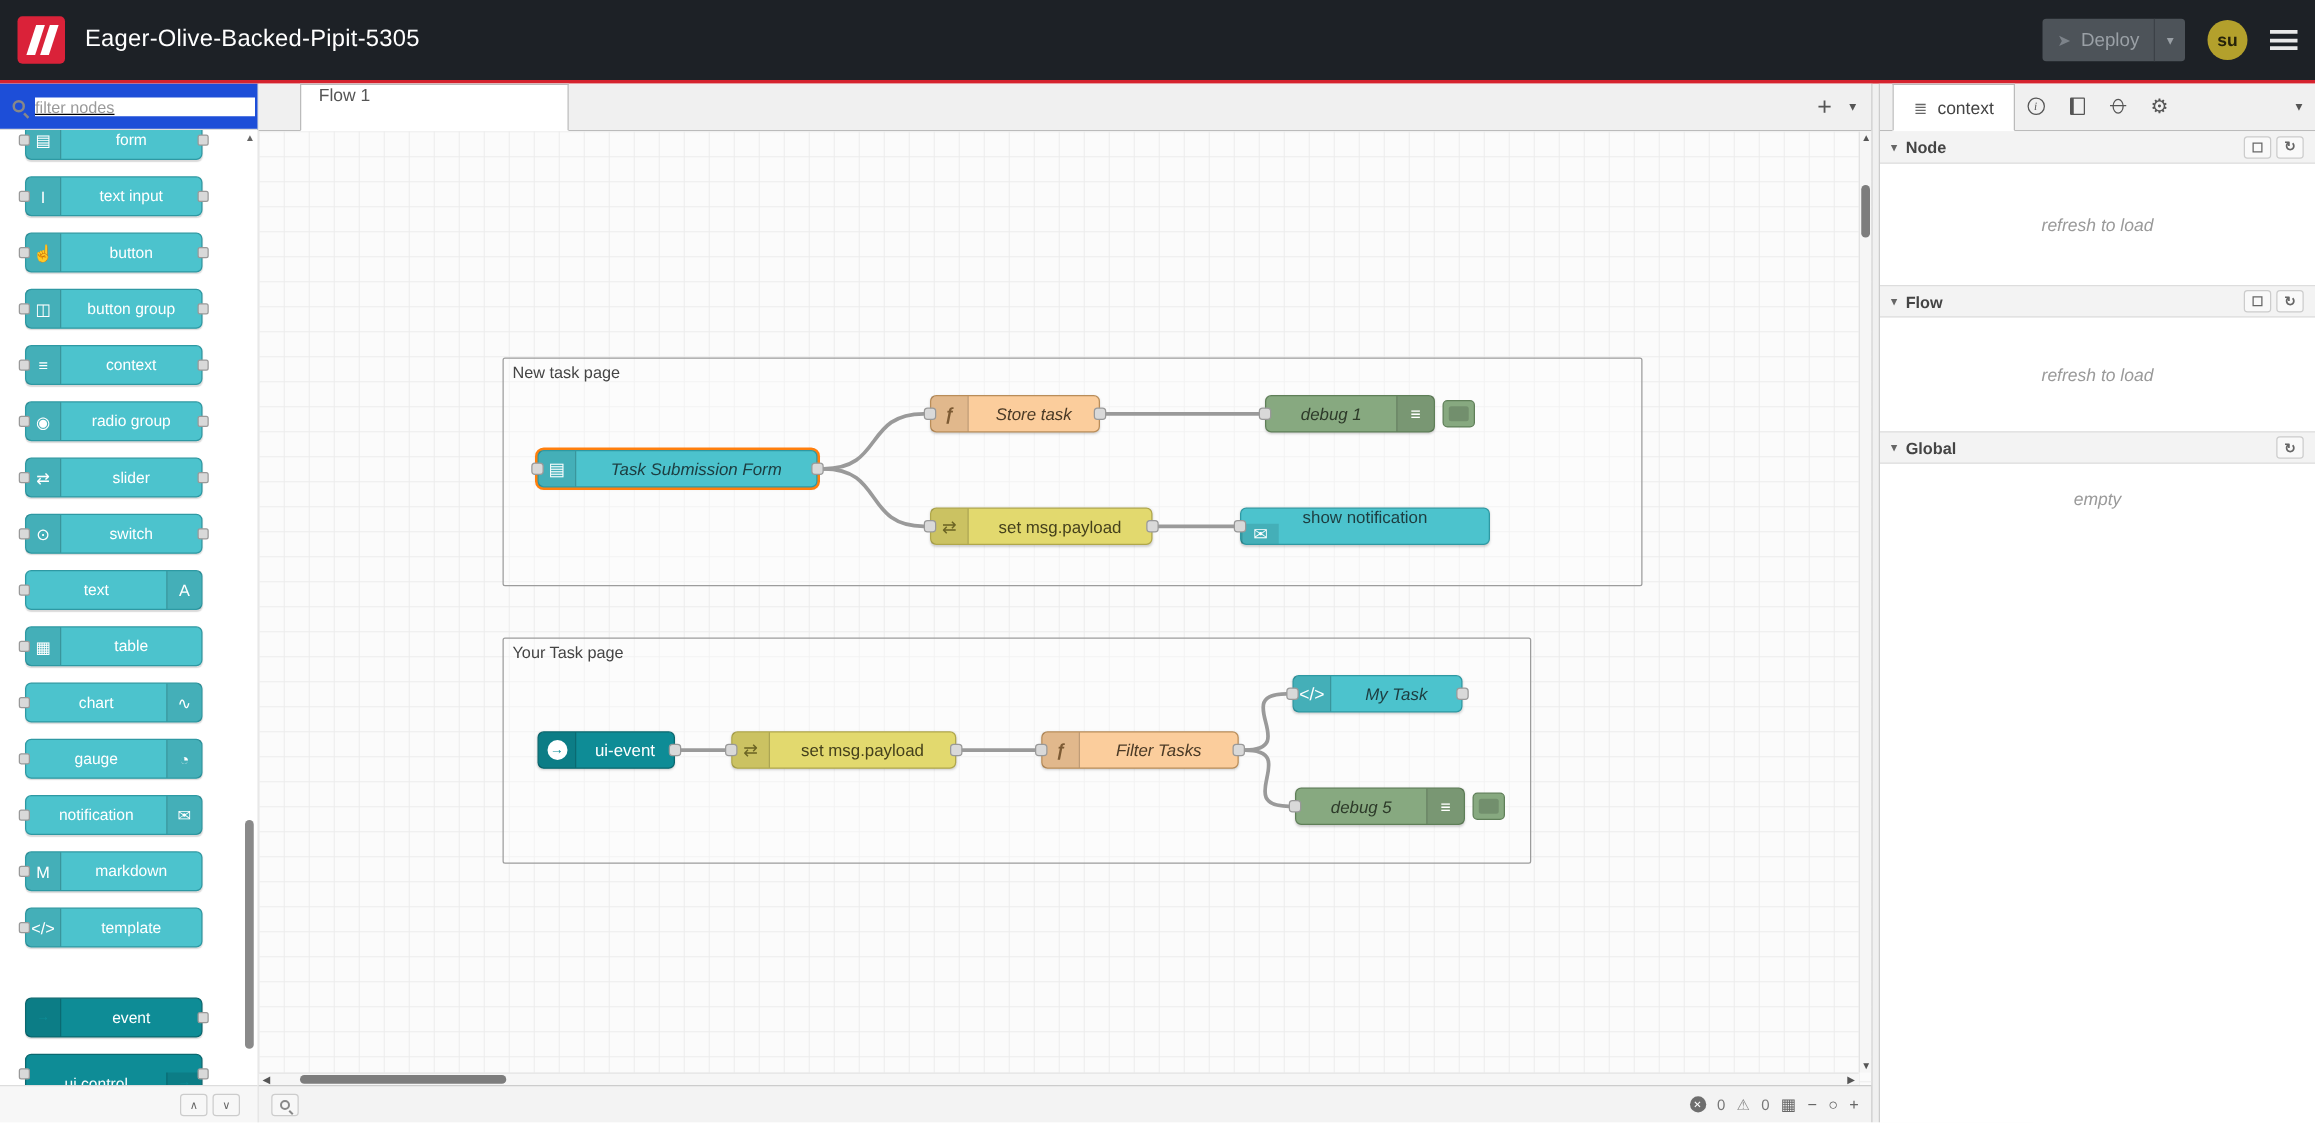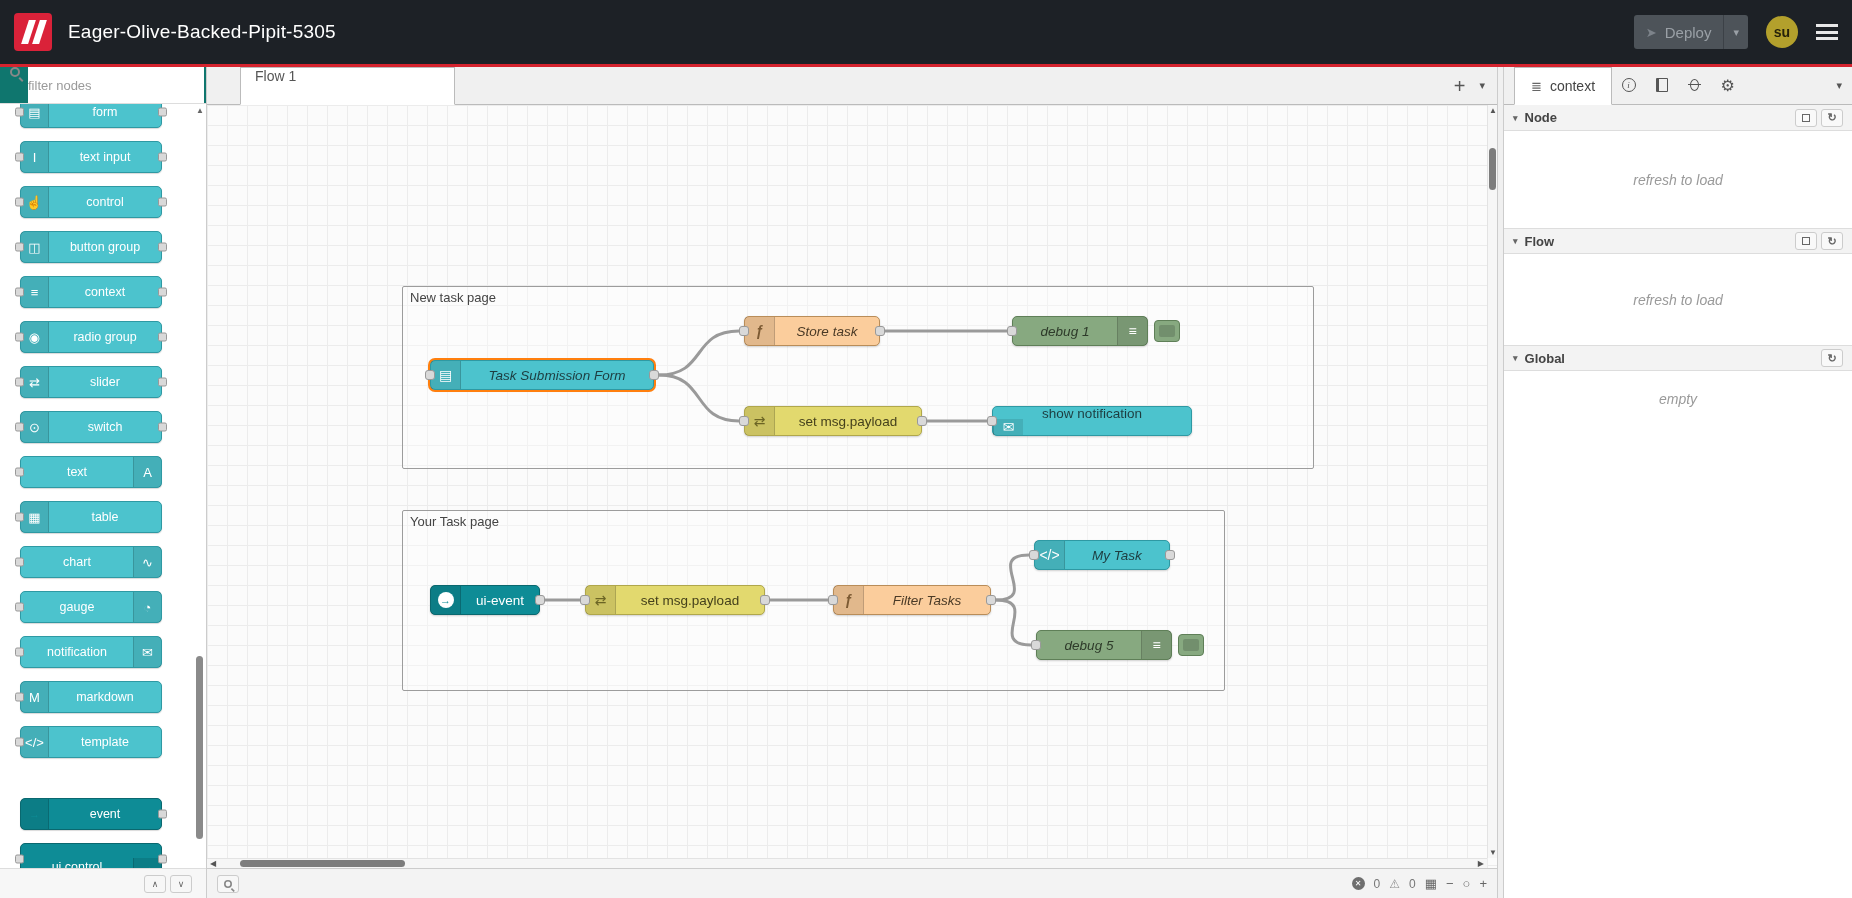--- a/index.html
+++ b/index.html
@@ -19,21 +19,21 @@
   .avatar { width:32px; height:32px; border-radius:50%; background:#b3a02c; color:#26220a; font-size:14px; font-weight:bold; display:flex; align-items:center; justify-content:center; }
   .burger { width:22px; height:16px; border-top:3px solid #e8e8e8; border-bottom:3px solid #e8e8e8; position:relative; }
   .burger::after { content:''; position:absolute; left:0; right:0; top:50%; height:3px; margin-top:-1.5px; background:#e8e8e8; }
   .redline { height:3px; background:#d5232e; }
 
   
   .main { display:flex; height:831px; }
 
   
   .palette { width:207px; border-right:1px solid #ccc; background:#fff; display:flex; flex-direction:column; }
-  .pal-search { height:37px; border-bottom:1px solid #ddd; display:flex; gap:8px; padding:0 10px; background:#0f766e; }
+  .pal-search { height:37px; border-bottom:1px solid #ddd; display:flex; align-items:center; gap:8px; padding:0 10px; background:#1d4ed8;text-decoration:underline; }
   .mag { width:10px; height:10px; border:2px solid #888; border-radius:50%; position:relative; flex:0 0 auto; }
   .mag::after { content:''; position:absolute; width:2px; height:5px; background:#888; left:8px; top:8px; transform:rotate(-45deg); }
   .pal-search input { border:none; outline:none; flex:1; font-size:13px; color:#444; font-family:"Liberation Sans",sans-serif; }
   .pal-search input::placeholder { color:#9a9a9a; }
   .pal-list { position:relative; flex:1; overflow:hidden; background:#fff; }
   .pal-node { position:absolute; left:20px; width:142px; height:32px; border-radius:5px; background:#4cc3cd; border:1px solid #2e99a3; display:flex; align-items:stretch; box-shadow:0 1px 1px rgba(0,0,0,.15); color:#fff; }
   .pal-node.dark { background:#0e8c96; border-color:#0a686f;margin-top:27px; }
   .pal-icon { width:28px; display:flex; align-items:center; justify-content:center; font-size:13px; background:rgba(0,0,0,.1); border-right:1px solid rgba(0,0,0,.15); color:#fff; }
   .pal-node.icon-right .pal-icon { border-right:none; border-left:1px solid rgba(0,0,0,.15); }
   .pal-label { flex:1; display:flex; align-items:center; justify-content:center; font-size:12.5px; white-space:nowrap; overflow:hidden; }
@@ -234,21 +234,21 @@
           <div class="pal-node" style="top: 127px;">
             <span class="stub left"></span>
             <span class="stub right"></span>
             <span class="pal-icon">◫</span>
             <span class="pal-label">button group</span>
           </div>
           <div class="pal-node" style="top: 82px;">
             <span class="stub left"></span>
             <span class="stub right"></span>
             <span class="pal-icon">☝</span>
-            <span class="pal-label">control</span>
+            <span class="pal-label">button</span>
           </div>
           <div class="pal-node" style="top: 37px;">
             <span class="stub left"></span>
             <span class="stub right"></span>
             <span class="pal-icon">I</span>
             <span class="pal-label">text input</span>
           </div>
           <div class="pal-node" style="top: -8px;">
             <span class="stub left"></span>
             <span class="stub right"></span>

